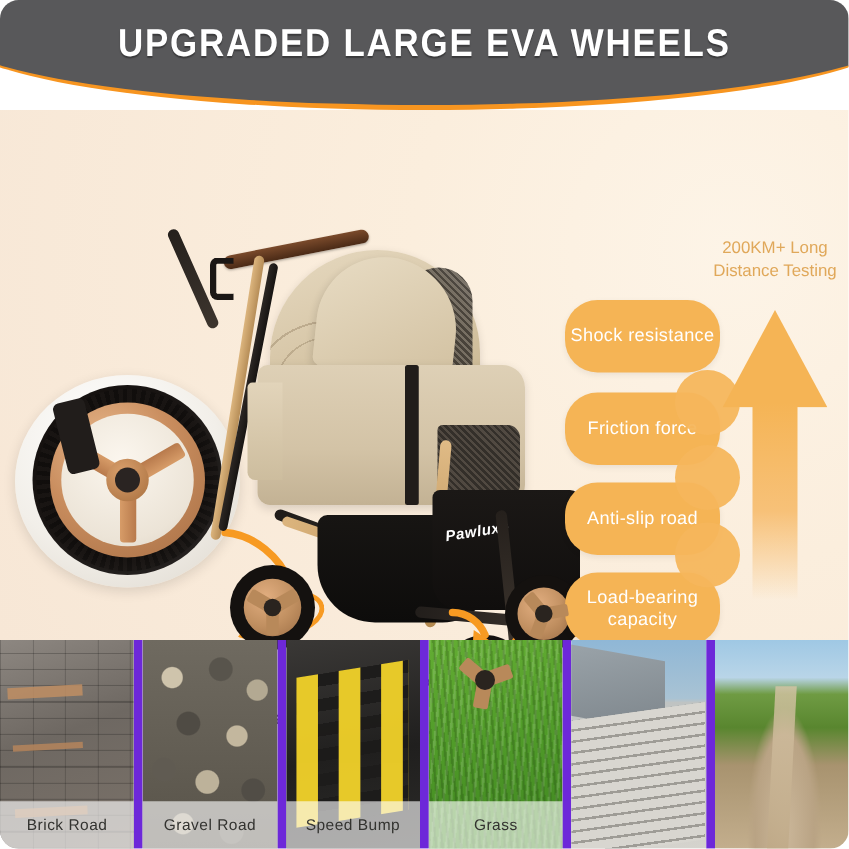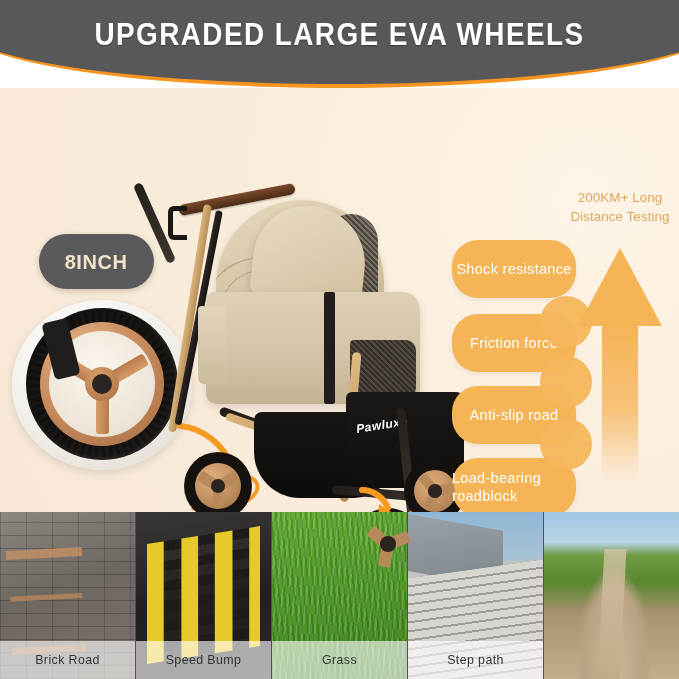--- a/index.html
+++ b/index.html
@@ -2,21 +2,21 @@
 <html><head>
 <meta charset="utf-8">
 <style>
   * { margin:0; padding:0; box-sizing:border-box; }
   html,body { width:679px; height:679px; overflow:hidden; }
   body {
     font-family:"Liberation Sans", sans-serif;
     background:#ffffff;
     position:relative;
   }
-  #stage { position:absolute; inset:0; width:679px; height:679px; overflow:hidden; background:#fff; }
+  #stage { position:absolute; inset:0; width:679px; height:679px; overflow:hidden; background:#fff;border-radius:15px; }
 
   
   .header-wrap { position:absolute; left:0; top:0; width:679px; height:92px; overflow:hidden; }
   .header-shape {
     position:absolute; left:-40px; top:-80px; width:759px; height:168px;
     background:#58585a;
     border-bottom:4px solid #f79520;
     border-radius:0 0 52% 52% / 0 0 64px 64px;
   }
   .header-title {
@@ -241,21 +241,21 @@
   .arc2 { left:250px; top:300px; width:74px; height:36px; transform:rotate(-8deg); }
   .arc3 { left:196px; top:350px; width:88px; height:44px; transform:rotate(-6deg); }
 
   
   .curve-arrow { position:absolute; left:176px; top:332px; width:70px; height:66px; }
 
   
   .pill {
     position:absolute; left:452px; width:124px;
     background:#f5b455; border-radius:26px;
-    color:#ffffff; text-align:left;
+    color:#ffffff; text-align:center;
     display:flex; align-items:center; justify-content:center;
     font-size:14.5px; line-height:18px; letter-spacing:.3px;
     box-shadow:0 2px 5px rgba(0,0,0,.07);
   }
   .pill-1 { top:152px; height:58px; }
   .pill-2 { top:226px; height:58px; }
   .pill-3 { top:298px; height:58px; }
   .pill-4 { top:370px; height:58px; }
 
   
@@ -294,21 +294,21 @@
     position:absolute; left:306px; top:452px;
     color:#3f3b38; font-size:20px; font-weight:bold; letter-spacing:.4px;
   }
   .swivel-text {
     position:absolute; left:130px; top:478px;
     color:#3f3b38; font-size:15px; letter-spacing:.3px;
   }
 
   
   .terrain { position:absolute; left:0; top:512px; width:679px; height:167px; display:flex; }
-  .tpanel { position:relative; flex:1 1 0; overflow:hidden; border-right:1px solid #6d28d9; }
+  .tpanel { position:relative; flex:1 1 0; overflow:hidden; border-right:7px solid #6d28d9; }
   .tpanel:last-child { border-right:none; }
   .tlabel {
     position:absolute; left:0; right:0; bottom:0; height:38px;
     background:rgba(255,255,255,.62);
     display:flex; align-items:center; justify-content:center;
     color:#333330; font-size:12.4px; letter-spacing:.4px; white-space:nowrap;
   }
   .tex { position:absolute; inset:0; }
 
   
@@ -390,23 +390,20 @@
 
 <div id="stage">
 
   <div class="header-wrap">
     <div class="header-shape"></div>
     <div class="header-title">UPGRADED LARGE EVA WHEELS</div>
   </div>
 
   <div class="main">
 
-    <div class="badge-8inch">
-      <span>8INCH</span>
-    </div>
 
     <div class="wheel-closeup">
       <div class="wheel-plate"></div>
       <div class="wheel-tire"></div>
       <div class="wheel-rim">
         <div class="wheel-rim-inner"></div>
         <div class="spoke" style="transform:rotate(0deg)"></div>
         <div class="spoke" style="transform:rotate(120deg)"></div>
         <div class="spoke" style="transform:rotate(240deg)"></div>
         <div class="wheel-hub"></div>
@@ -474,21 +471,21 @@
     <div class="pill pill-1">
       <span>Shock resistance</span>
     </div>
     <div class="pill pill-2">
       <span>Friction force</span>
     </div>
     <div class="pill pill-3">
       <span>Anti-slip road</span>
     </div>
     <div class="pill pill-4">
-      <span>Load-bearing roadblock</span>
+      <span>Load-bearing capacity</span>
     </div>
 
     <div class="blob blob1"></div>
     <div class="blob blob2"></div>
     <div class="blob blob3"></div>
 
     <div class="up-caption">200KM+ Long Distance Testing</div>
     <div class="up-arrow">
       <div class="up-head"></div>
       <div class="up-shaft"></div>
@@ -505,34 +502,37 @@
   </svg>
 
   <div class="terrain">
 
     <div class="tpanel">
       <div class="tex tex-brick"></div>
       <div class="tlabel">Brick Road</div>
     </div>
 
 
+    <div class="tpanel">
+      <div class="tex tex-gravel"></div>
+      <div class="tlabel">Gravel Road</div>
+    </div>
 
     <div class="tpanel">
       <div class="tex tex-bump"></div>
       <div class="tlabel">Speed Bump</div>
     </div>
 
     <div class="tpanel">
       <div class="tex tex-grass"></div>
       <div class="tlabel">Grass</div>
     </div>
 
     <div class="tpanel">
       <div class="tex tex-steps"></div>
-      <div class="tlabel">Step path</div>
     </div>
 
     <div class="tpanel">
       <div class="tex tex-dirt"></div>
     </div>
 
   </div>
 </div>
 
 </body></html>

